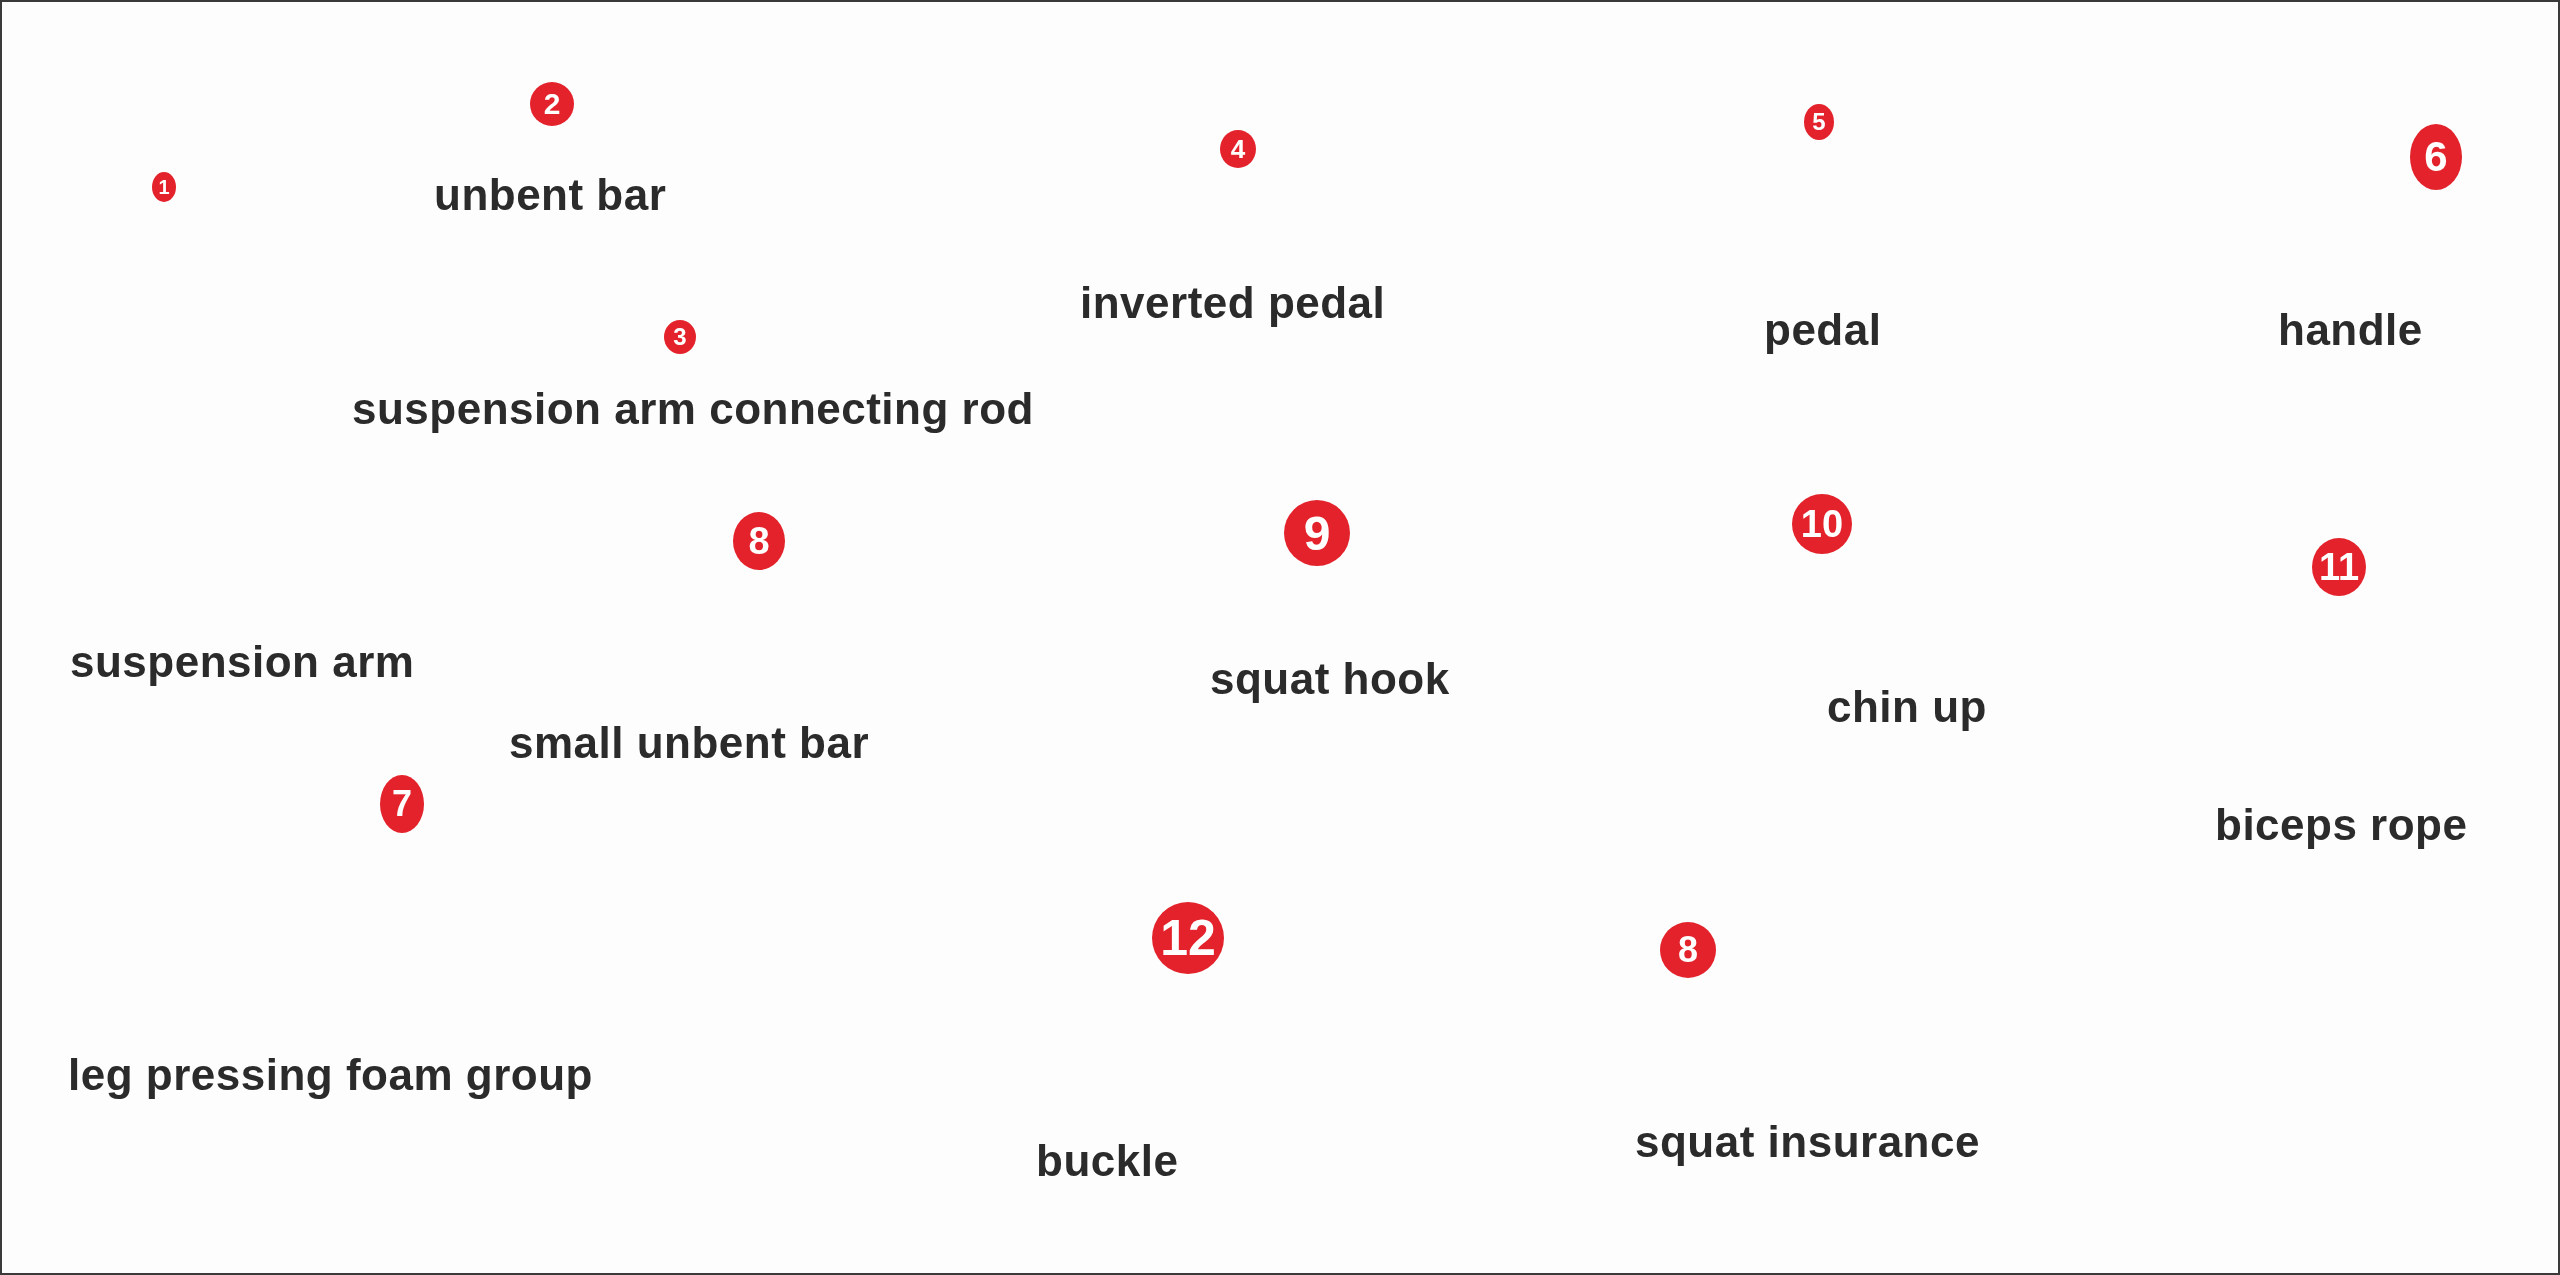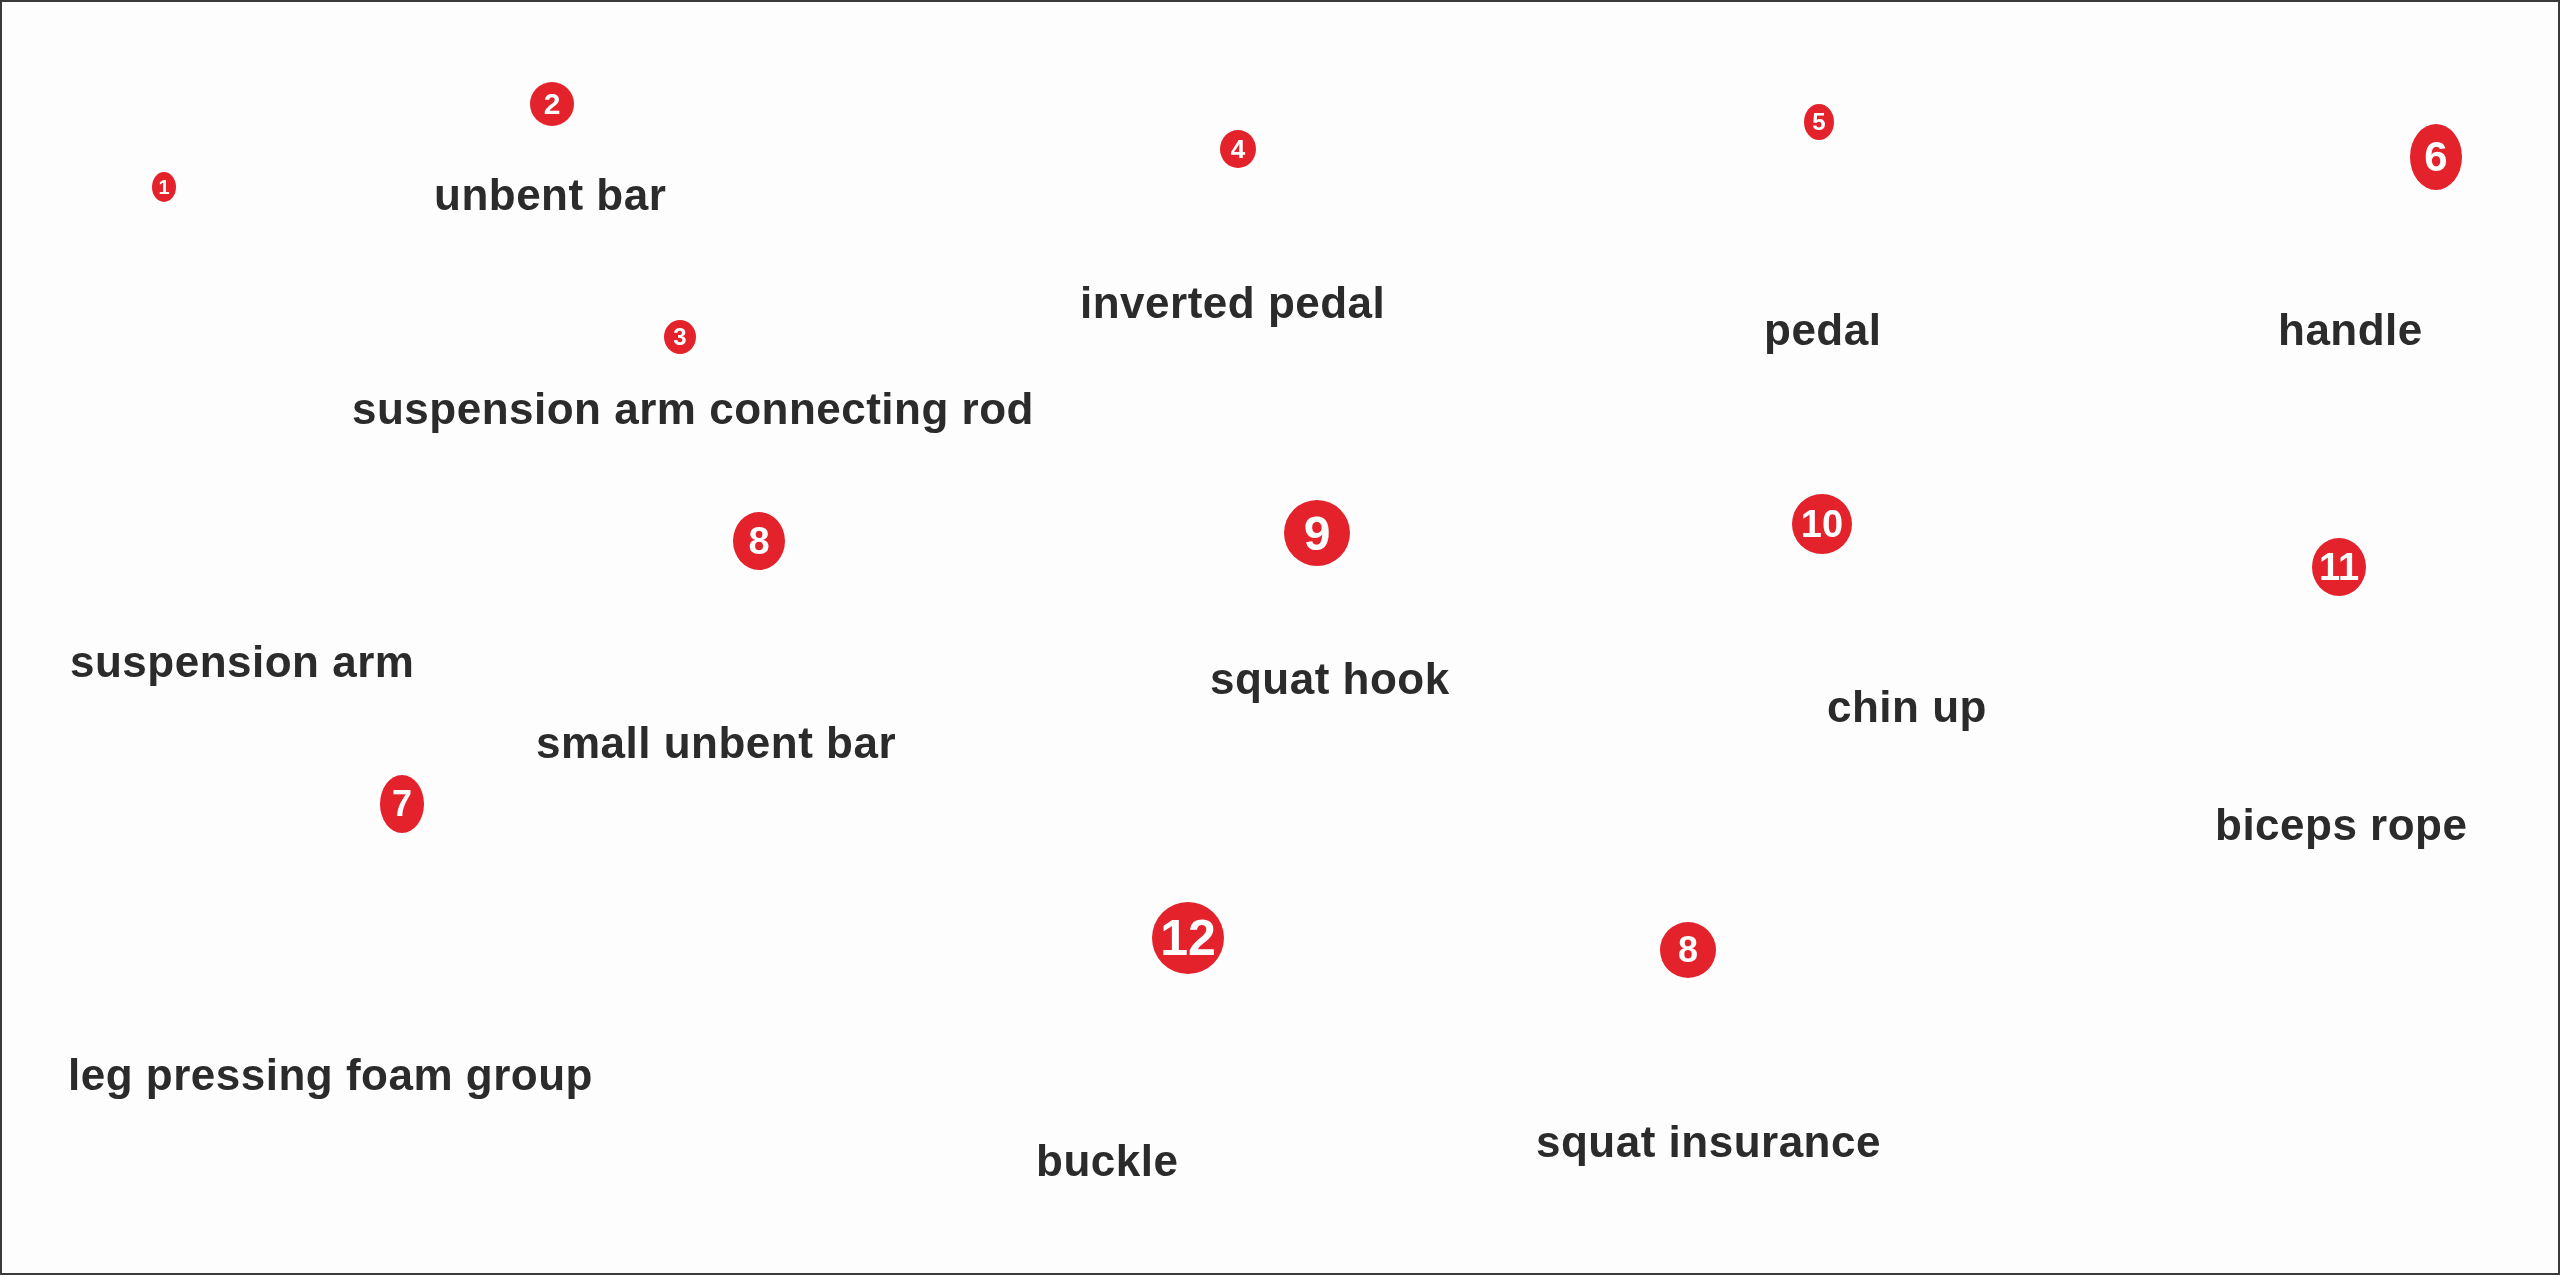--- a/index.html
+++ b/index.html
@@ -109,21 +109,21 @@
   <div class="badge" style="left:380px;top:775px;width:44px;height:58px;font-size:36px;">7</div>
   <div class="label" style="left:68px;top:1050px;">leg pressing foam group</div>
 </div>
 
 <div class="part">
   <svg width="0" height="0">
     <line x1="500" y1="680" x2="975" y2="490" stroke="#262626" stroke-width="28" stroke-linecap="round"></line>
     <rect x="700" y="530" width="20" height="32" rx="10" fill="none" stroke="#262626" stroke-width="6" transform="rotate(20 710 546)"></rect>
   </svg>
   <div class="badge" style="left:733px;top:512px;width:52px;height:58px;font-size:38px;">8</div>
-  <div class="label" style="left:536px;top:718px;text-align:center;">small unbent bar</div>
+  <div class="label" style="left:509px;top:718px;text-align:center;">small unbent bar</div>
 </div>
 
 <div class="part">
   <svg width="0" height="0">
     <rect x="1070" y="485" width="130" height="155" fill="#e0b72a"></rect>
     <rect x="1200" y="500" width="70" height="110" fill="#d1a622"></rect>
     <rect x="1195" y="432" width="10" height="210" fill="#e8c21a"></rect>
     <rect x="1205" y="445" width="55" height="22" rx="6" fill="#ecc63a"></rect>
     <rect x="1078" y="475" width="110" height="26" fill="#1c1c1c"></rect>
     <rect x="1108" y="610" width="40" height="15" rx="7" fill="#fdfdfd"></rect>
@@ -186,14 +186,14 @@
     <rect x="1908" y="850" width="40" height="60" fill="#d1a622"></rect>
     <polygon points="1785,910 1900,910 1900,935 1830,935" fill="#d8ac22"></polygon>
     <rect x="1505" y="1000" width="400" height="72" fill="#e0b72a"></rect>
     <rect x="1510" y="992" width="390" height="16" fill="#1c1c1c"></rect>
     <rect x="1900" y="975" width="8" height="125" fill="#e8c21a"></rect>
     <rect x="1908" y="980" width="40" height="14" rx="5" fill="#ecc63a"></rect>
     <rect x="1908" y="1010" width="40" height="60" fill="#d1a622"></rect>
     <polygon points="1785,1070 1900,1070 1900,1095 1830,1095" fill="#d8ac22"></polygon>
   </svg>
   <div class="badge" style="left:1660px;top:922px;width:56px;height:56px;font-size:36px;">8</div>
-  <div class="label" style="left:1536px;top:1117px;">squat insurance</div>
+  <div class="label" style="left:1635px;top:1117px;">squat insurance</div>
 </div>
 
 </body></html>

